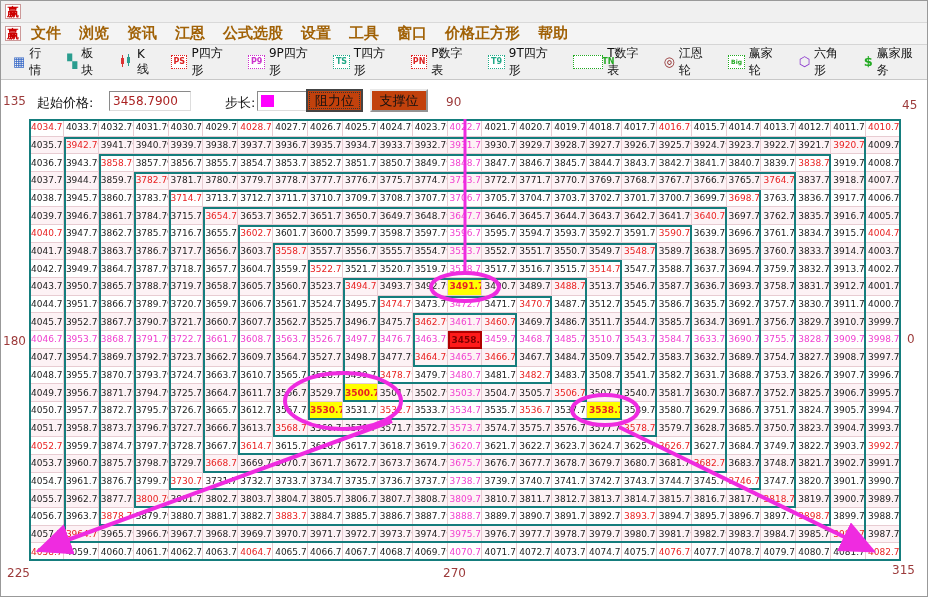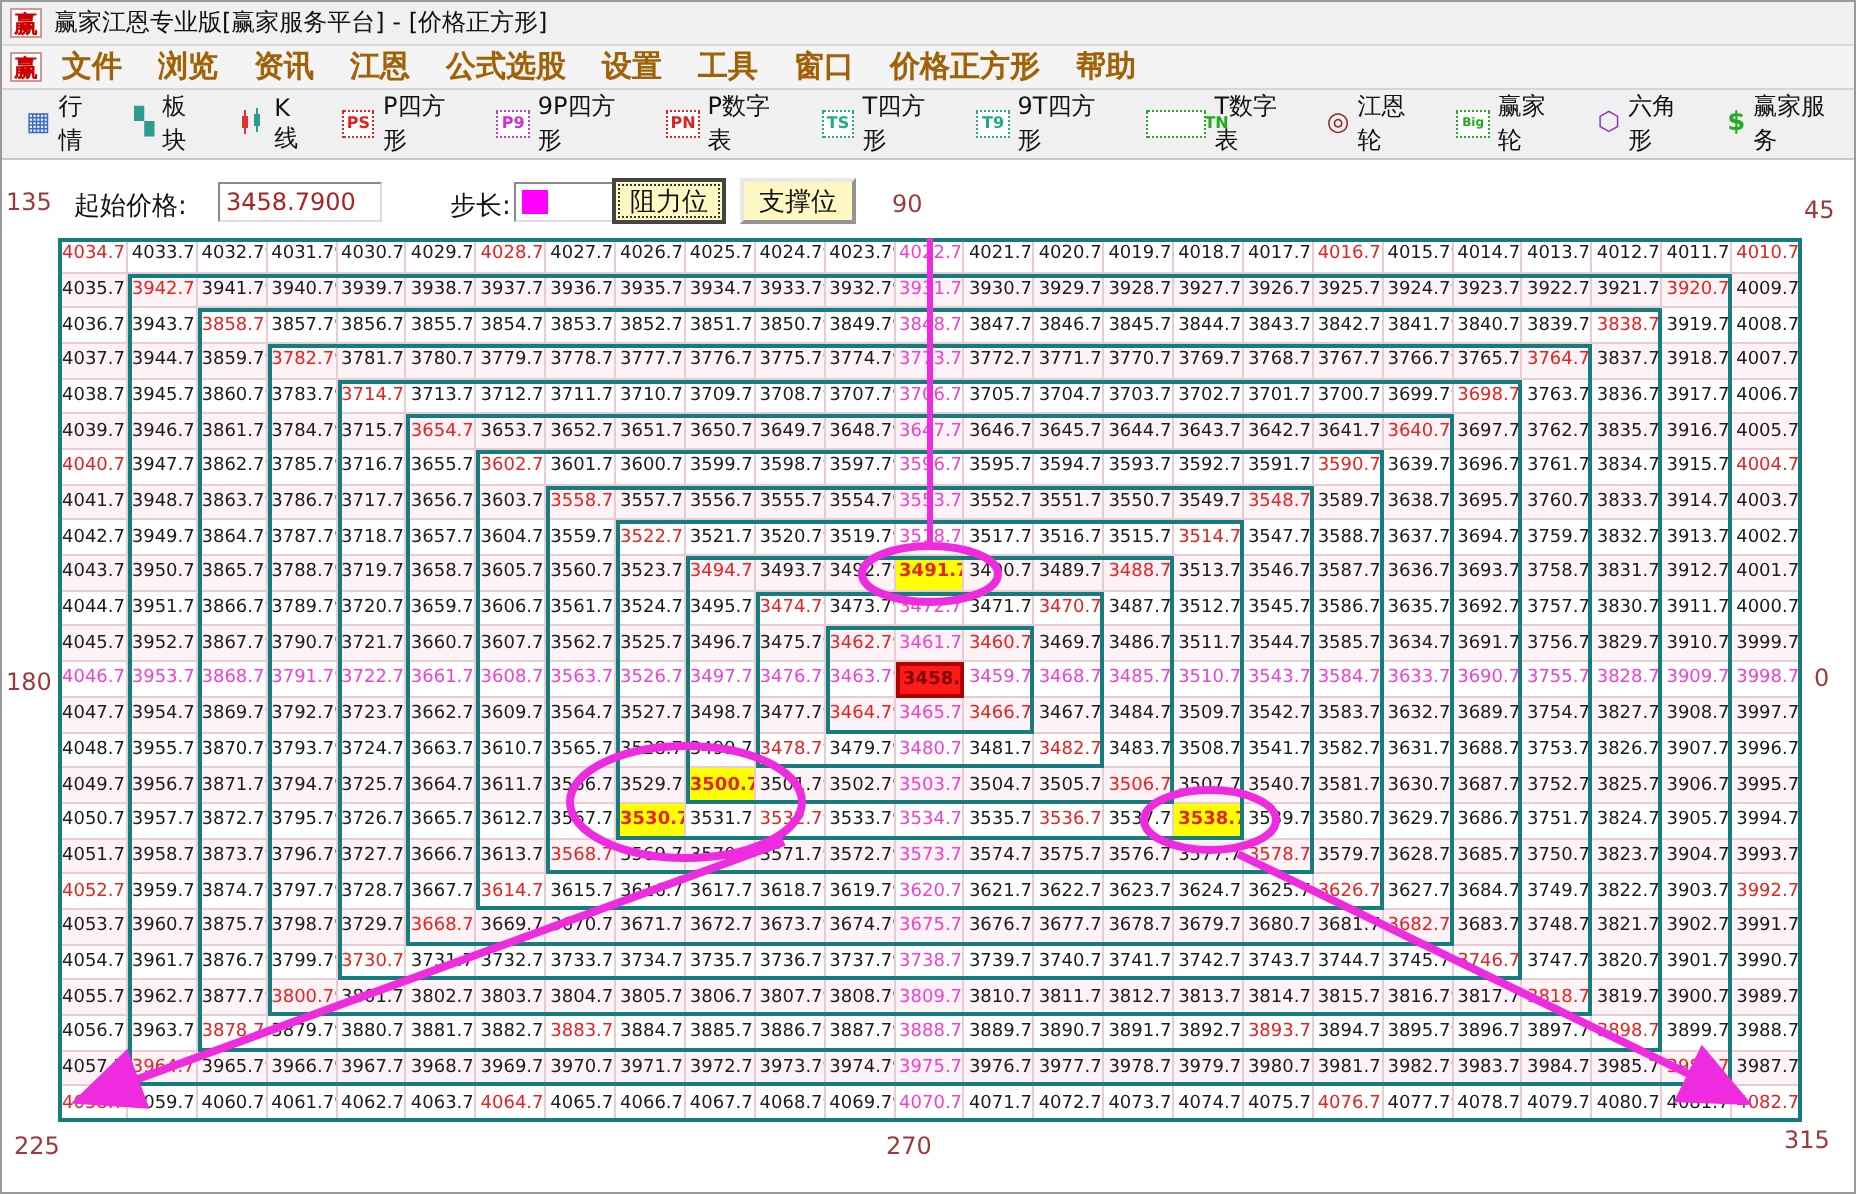--- a/index.html
+++ b/index.html
@@ -33,21 +33,21 @@
   .price-input { position:absolute; left:108px; top:90px; width:82px; height:20px;
                  border:1px solid #8a8a8a; border-right-color:#ddd; border-bottom-color:#ddd;
                  background:#fff; font-size:12px; color:#aa2222; padding:2px 3px;
                  font-family:"DejaVu Sans","Liberation Sans",sans-serif; }
   .step-select { position:absolute; left:256px; top:90px; width:76px; height:20px; background:#fff;
                  border:1px solid #8a8a8a; border-right-color:#ddd; border-bottom-color:#ddd; }
   .step-swatch { position:absolute; left:3px; top:3px; width:13px; height:12px; }
   .dd-btn { position:absolute; right:1px; top:1px; width:16px; height:16px; background:#ececec;
             border:1px solid #fff; border-right-color:#707070; border-bottom-color:#707070;
             font-size:8px; color:#333; text-align:center; line-height:15px; }
-  .wbtn { position:absolute; top:88px; height:23px; background:#fef9c3; border:2px outset #e8e8e8;
+  .wbtn { position:absolute; top:88px; height:23px; background:#c2410c; border:2px outset #e8e8e8;
           font-size:13px; color:#111; text-align:center; line-height:18px; cursor:default; }
   .wbtn.focused { border:2px solid #444; outline:1px dotted #333; outline-offset:-4px; }
   .heading { position:absolute; left:487px; top:87px; font-size:17px; font-weight:bold;
              color:#e23ce2; letter-spacing:1px; white-space:nowrap; }
 
   
   .angle { position:absolute; font-size:12px; color:#9c3a3a; }
 
   
   .gann-grid { position:absolute; left:28px; top:118px; width:872px; height:442px;
@@ -69,21 +69,20 @@
   .wm-circle { position:absolute; border:10px solid rgba(150,150,150,0.10); border-radius:50%;
                pointer-events:none; }
 </style>
 </head>
 <body>
 
 <div class="screen">
 
   <div class="titlebar">
     <span class="logo">赢</span>
-    <span class="title-text">赢家江恩专业版[赢家服务平台] - [价格正方形]</span>
   </div>
 
   <div class="menubar">
     <span class="logo">赢</span>
   <span class="mi">文件</span>
       <span class="mi">浏览</span>
       <span class="mi">资讯</span>
       <span class="mi">江恩</span>
       <span class="mi">公式选股</span>
       <span class="mi">设置</span>
@@ -113,26 +112,26 @@
       </span>
       <span class="titem">
         <span class="tbadge" style="color: rgb(221, 34, 34); border-color: rgb(221, 34, 34);">PS</span>
         <span>P四方形</span>
       </span>
       <span class="titem">
         <span class="tbadge" style="color: rgb(204, 51, 204); border-color: rgb(204, 51, 204);">P9</span>
         <span>9P四方形</span>
       </span>
       <span class="titem">
+        <span class="tbadge" style="color: rgb(34, 170, 136); border-color: rgb(34, 170, 136);">TS</span>
+        <span>T四方形</span>
+      </span>
+      <span class="titem">
         <span class="tbadge" style="color: rgb(221, 34, 34); border-color: rgb(221, 34, 34);">PN</span>
         <span>P数字表</span>
-      </span>
-      <span class="titem">
-        <span class="tbadge" style="color: rgb(34, 170, 136); border-color: rgb(34, 170, 136);">TS</span>
-        <span>T四方形</span>
       </span>
       <span class="titem">
         <span class="tbadge" style="color: rgb(34, 170, 136); border-color: rgb(34, 170, 136);">T9</span>
         <span>9T四方形</span>
       </span>
       <span class="titem">
         <span class="tbadge" style="color: rgb(34, 170, 34); border-color: rgb(34, 170, 34); padding-left: 28px;">TN</span>
         <span>T数字表</span>
       </span>
       <span class="titem">

